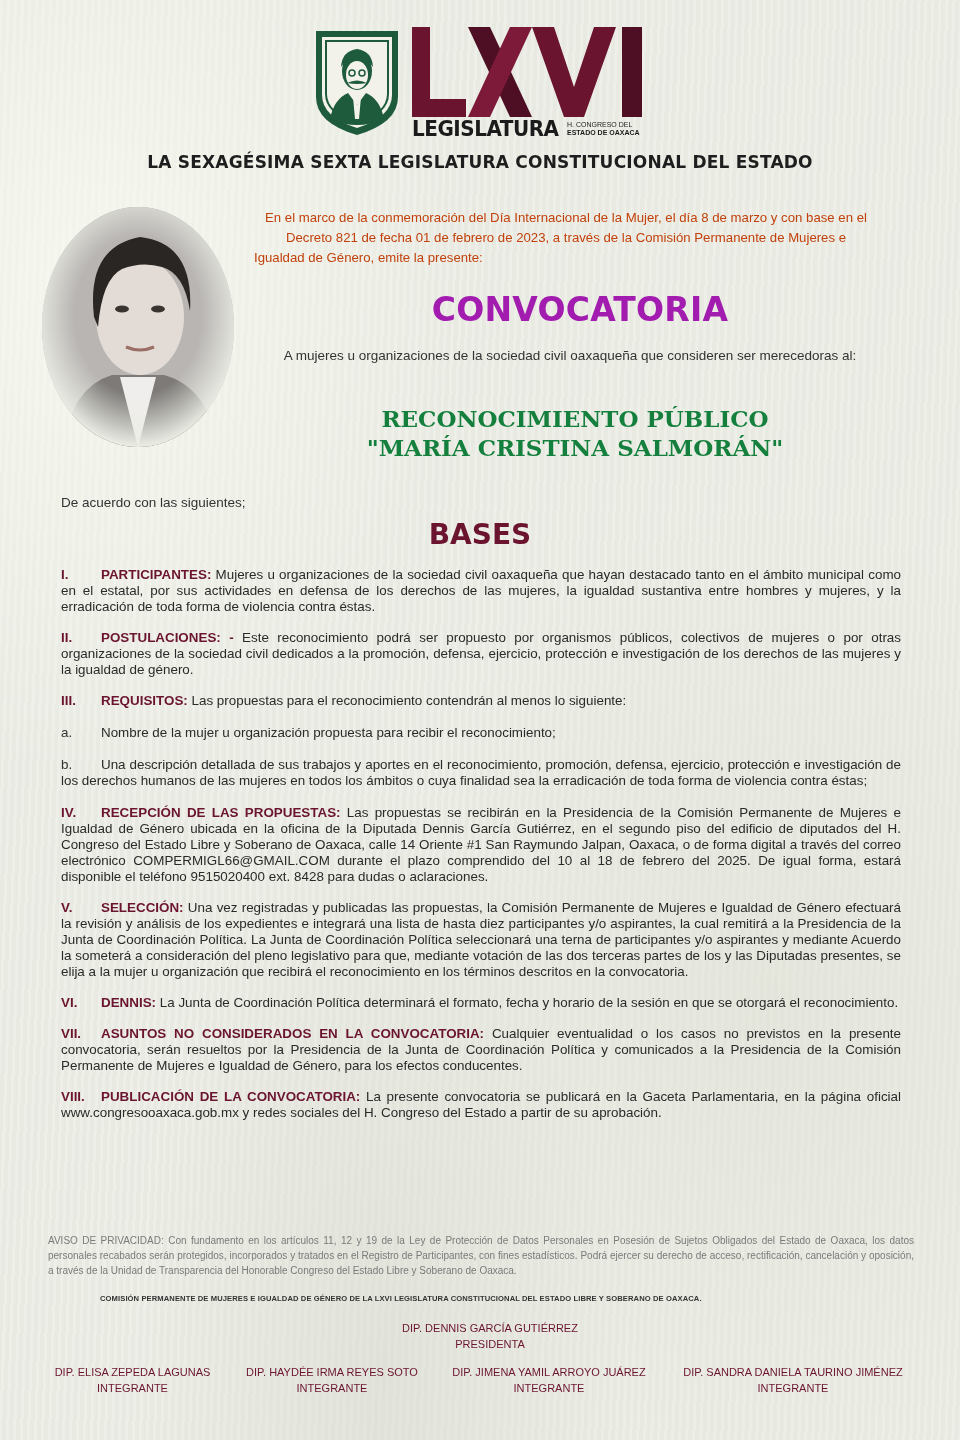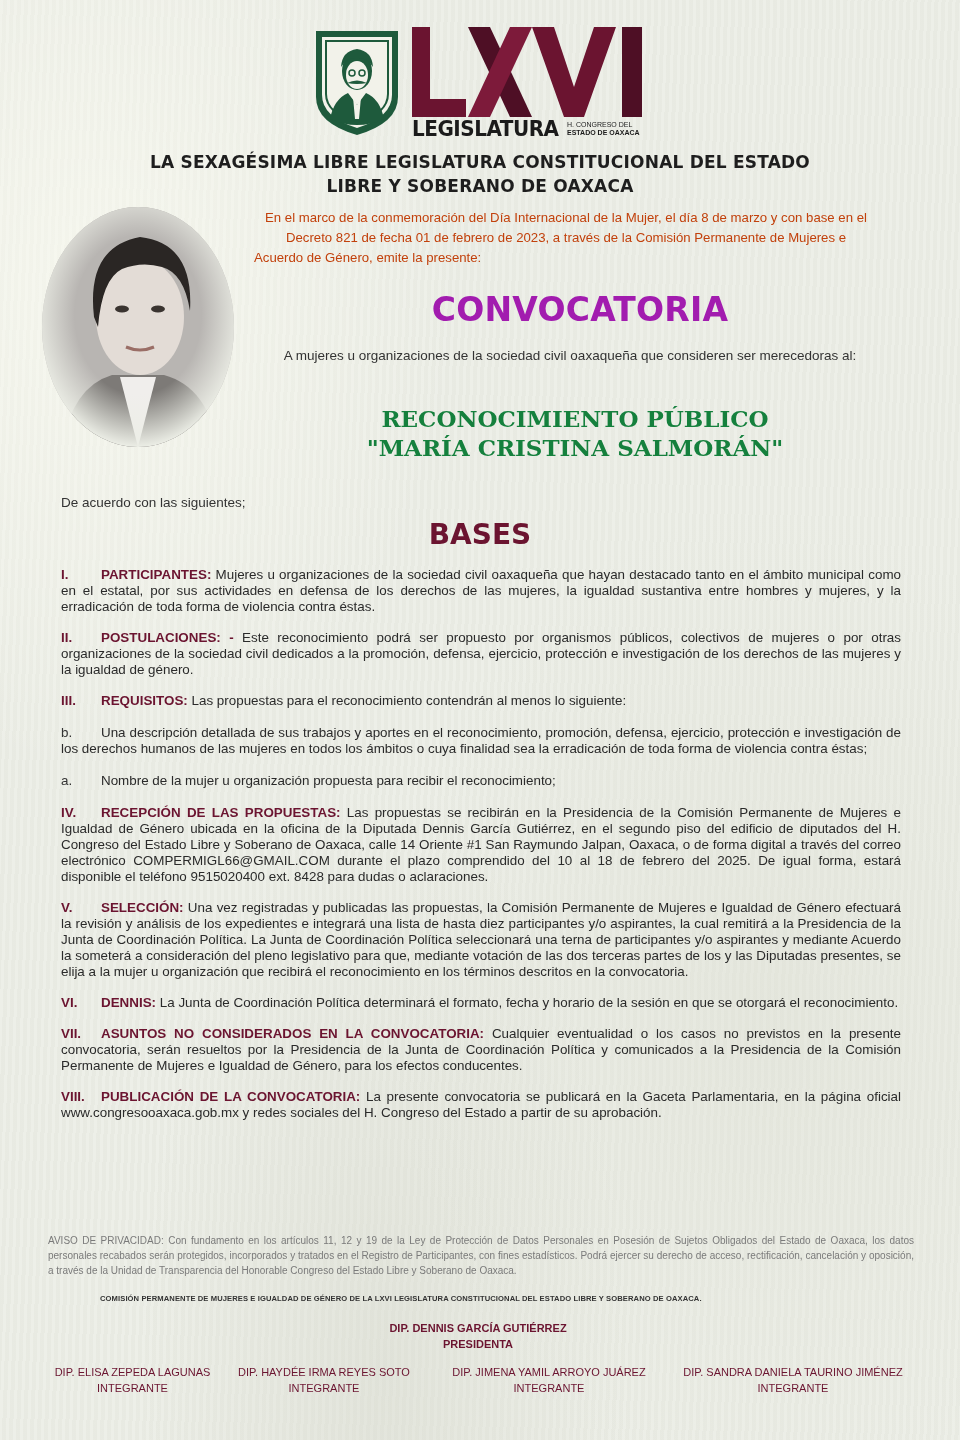--- a/index.html
+++ b/index.html
@@ -75,23 +75,23 @@
   .privacy {
     position: absolute; left: 48px; top: 1233px; width: 866px;
     font-size: 10px; line-height: 15px; color: #7a7a7a; text-align: justify;
   }
   .commission {
     position: absolute; left: 100px; top: 1294px; width: 760px; 
     font-size: 7.6px; font-weight: bold; color: #333; letter-spacing: 0.1px;
   }
   .signer { position: absolute; text-align: center; font-size: 11px; line-height: 16px; color: #6b1430; }
   .signer .role { color: #6b1430; }
-  .pres { left: 328px; top: 1320px; width: 300px; font-weight: bold; }
+  .pres { left: 340px; top: 1320px; width: 300px; }
   .s1 { left: 40px; top: 1364px; width: 185px; }
-  .s2 { left: 228px; top: 1364px; width: 192px; }
+  .s2 { left: 236px; top: 1364px; width: 192px; }
   .s3 { left: 440px; top: 1364px; width: 218px; }
   .s4 { left: 668px; top: 1364px; width: 250px; }
 </style>
 </head>
 <body>
 
 <div class="logo">
   <svg class="shield" viewBox="0 0 90 110">
     <path d="M4 4 H86 V70 Q86 96 45 108 Q4 96 4 70 Z" fill="#1e5a3c"></path>
     <path d="M10 10 H80 V68 Q80 90 45 101 Q10 90 10 68 Z" fill="#f2f2ea"></path>
@@ -113,22 +113,21 @@
     <polygon points="210,0 230,0 230,90 210,90" fill="#4e0f25"></polygon>
   </svg>
   <div class="legis">LEGISLATURA</div>
   <div class="hcong">
     <span>H. CONGRESO DEL</span>
     <b>ESTADO DE OAXACA</b>
   </div>
 </div>
 
 <div class="legislature-title">
-  <div>LA SEXAGÉSIMA LIBRE LEGISLATURA CONSTITUCIONAL DEL ESTADO</div>
-  <div>LIBRE Y SOBERANO DE OAXACA</div>
+  <div>LA SEXAGÉSIMA SEXTA LEGISLATURA CONSTITUCIONAL DEL ESTADO</div>
 </div>
 
 <div class="portrait">
   <svg viewBox="0 0 192 240">
     <defs>
       <radialGradient id="vig" cx="50%" cy="45%" r="55%">
         <stop offset="60%" stop-color="rgba(236,238,230,0)"></stop>
         <stop offset="100%" stop-color="#eceee6"></stop>
       </radialGradient>
     </defs>
@@ -140,39 +139,39 @@
     <ellipse cx="80" cy="102" rx="7" ry="3.5" fill="#3a3430"></ellipse>
     <ellipse cx="116" cy="102" rx="7" ry="3.5" fill="#3a3430"></ellipse>
     <path d="M84 140 Q98 146 112 140" stroke="#9a6e66" stroke-width="3" fill="none"></path>
     <rect width="192" height="240" fill="url(#vig)"></rect>
   </svg>
 </div>
 
 <div class="intro">
   <div>En el marco de la conmemoración del Día Internacional de la Mujer, el día 8 de marzo y con base en el</div>
   <div>Decreto 821 de fecha 01 de febrero de 2023, a través de la Comisión Permanente de Mujeres e</div>
-  <div style="text-align:left; padding-left:24px;">Acuerdo de Género, emite la presente:</div>
+  <div style="text-align:left; padding-left:24px;">Igualdad de Género, emite la presente:</div>
 </div>
 
 <div class="convocatoria">CONVOCATORIA</div>
 <div class="addressees">A mujeres u organizaciones de la sociedad civil oaxaqueña que consideren ser merecedoras al:</div>
 <div class="recognition">
   <div>RECONOCIMIENTO PÚBLICO</div>
   <div>"MARÍA CRISTINA SALMORÁN"</div>
 </div>
 
 <div class="according">De acuerdo con las siguientes;</div>
 <div class="bases-title">BASES</div>
 
 <div class="bases">
   <p class="base"><span class="num">I.</span><span class="head">PARTICIPANTES:</span><span> Mujeres u organizaciones de la sociedad civil oaxaqueña que hayan destacado tanto en el ámbito municipal como en el estatal, por sus actividades en defensa de los derechos de las mujeres, la igualdad sustantiva entre hombres y mujeres, y la erradicación de toda forma de violencia contra éstas.</span></p>
   <p class="base"><span class="num">II.</span><span class="head">POSTULACIONES: -</span><span> Este reconocimiento podrá ser propuesto por organismos públicos, colectivos de mujeres o por otras organizaciones de la sociedad civil dedicados a la promoción, defensa, ejercicio, protección e investigación de los derechos de las mujeres y la igualdad de género.</span></p>
   <p class="base gap-sm"><span class="num">III.</span><span class="head">REQUISITOS:</span><span> Las propuestas para el reconocimiento contendrán al menos lo siguiente:</span></p>
+  <p class="base sub gap-sm"><span class="letter">a.</span><span>Nombre de la mujer u organización propuesta para recibir el reconocimiento;</span></p>
   <p class="base sub gap-sm"><span class="letter">b.</span><span>Una descripción detallada de sus trabajos y aportes en el reconocimiento, promoción, defensa, ejercicio, protección e investigación de los derechos humanos de las mujeres en todos los ámbitos o cuya finalidad sea la erradicación de toda forma de violencia contra éstas;</span></p>
-  <p class="base sub gap-sm"><span class="letter">a.</span><span>Nombre de la mujer u organización propuesta para recibir el reconocimiento;</span></p>
   <p class="base"><span class="num">IV.</span><span class="head">RECEPCIÓN DE LAS PROPUESTAS:</span><span> Las propuestas se recibirán en la Presidencia de la Comisión Permanente de Mujeres e Igualdad de Género ubicada en la oficina de la Diputada Dennis García Gutiérrez,  en el segundo piso del edificio de diputados del H. Congreso del Estado Libre y Soberano de Oaxaca, calle 14 Oriente #1 San Raymundo Jalpan, Oaxaca, o de forma digital a través del correo electrónico COMPERMIGL66@GMAIL.COM durante el plazo comprendido del 10 al 18 de febrero del 2025. De igual forma, estará disponible el teléfono 9515020400 ext. 8428 para dudas o aclaraciones.</span></p>
   <p class="base"><span class="num">V.</span><span class="head">SELECCIÓN:</span><span> Una vez registradas y publicadas las propuestas, la Comisión Permanente de Mujeres e Igualdad de Género efectuará la revisión y análisis de los expedientes e integrará una lista de hasta diez participantes y/o aspirantes, la cual remitirá a la Presidencia de la Junta de Coordinación Política. La Junta de Coordinación Política seleccionará una terna de participantes y/o aspirantes y mediante Acuerdo la someterá a consideración del pleno legislativo para que, mediante votación de las dos terceras partes de los y las Diputadas presentes, se elija a la mujer u organización que recibirá el reconocimiento en los términos descritos en la convocatoria.</span></p>
   <p class="base"><span class="num">VI.</span><span class="head">DENNIS:</span><span> La Junta de Coordinación Política determinará el formato, fecha y horario de la sesión en que se otorgará el reconocimiento.</span></p>
   <p class="base"><span class="num">VII.</span><span class="head">ASUNTOS NO CONSIDERADOS EN LA CONVOCATORIA:</span><span> Cualquier eventualidad o los casos no previstos en la presente convocatoria, serán resueltos por la Presidencia de la Junta de Coordinación Política y comunicados a la Presidencia de la Comisión Permanente de Mujeres e Igualdad de Género, para los efectos conducentes.</span></p>
   <p class="base"><span class="num">VIII.</span><span class="head">PUBLICACIÓN DE LA CONVOCATORIA:</span><span> La presente convocatoria se publicará en la Gaceta Parlamentaria, en la página oficial www.congresooaxaca.gob.mx y redes sociales del H. Congreso del Estado a partir de su aprobación.</span></p>
 </div>
 
 <div class="privacy">AVISO DE PRIVACIDAD: Con fundamento en los artículos 11, 12 y 19 de la Ley de Protección de Datos Personales en Posesión de Sujetos Obligados del Estado de Oaxaca, los datos personales recabados serán protegidos, incorporados y tratados en el Registro de Participantes, con fines estadísticos. Podrá ejercer su derecho de acceso, rectificación, cancelación y oposición, a través de la Unidad de Transparencia del Honorable Congreso del Estado Libre y Soberano de Oaxaca.</div>
 <div class="commission">COMISIÓN PERMANENTE DE MUJERES E IGUALDAD DE GÉNERO DE LA LXVI LEGISLATURA CONSTITUCIONAL DEL ESTADO LIBRE Y SOBERANO DE OAXACA.</div>
 

